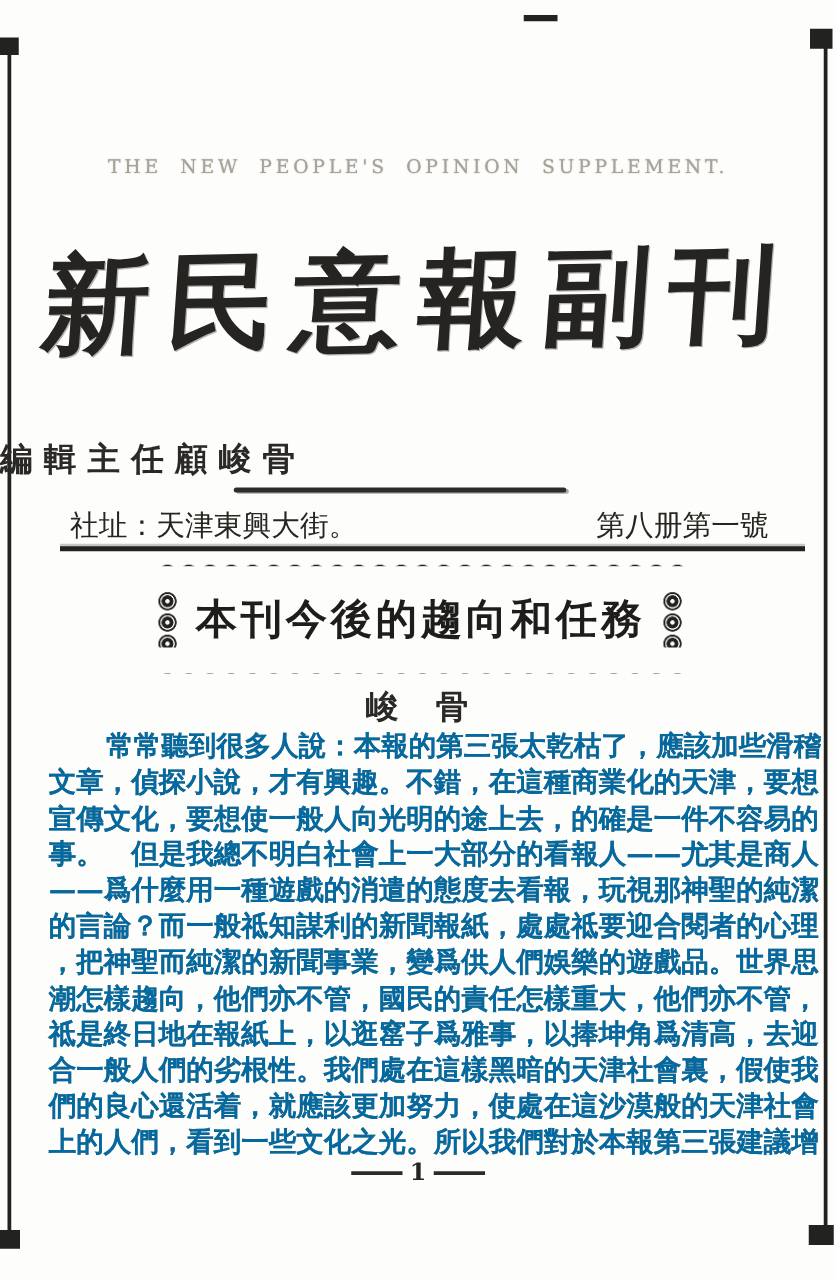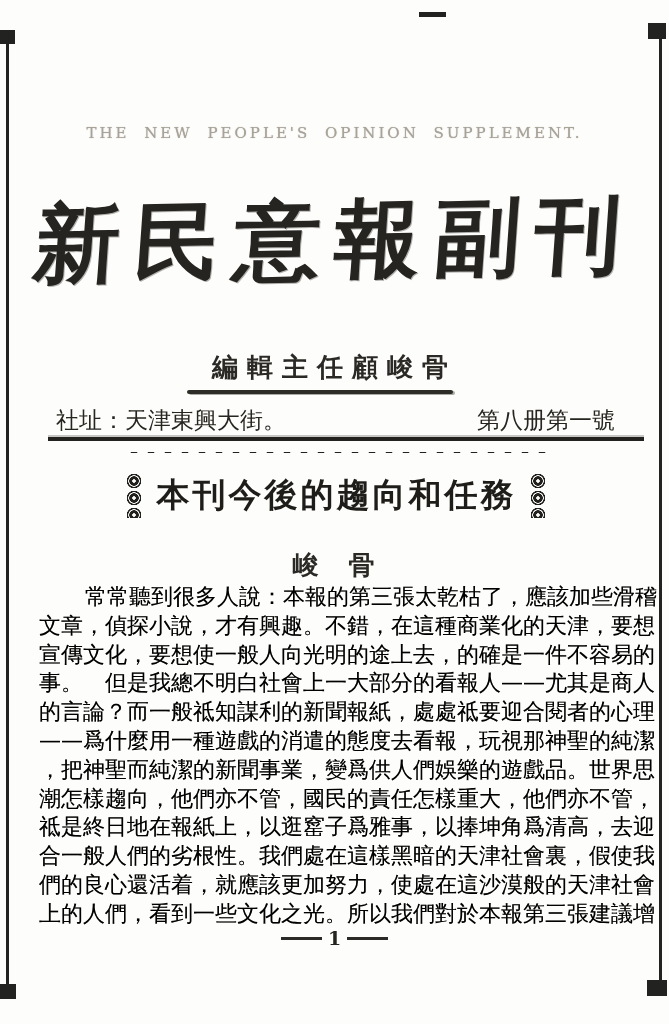--- a/index.html
+++ b/index.html
@@ -38,21 +38,21 @@
     letter-spacing: 14px;
     color: #262420;
     transform: skewX(-5deg) rotate(-1deg);
     text-shadow: 1px 1px 0 rgba(40,38,34,.35);
     white-space: nowrap;
   }
 
   .editor-line {
     position: absolute;
     top: 350px; left: 0; right: 0;
-    text-align: center;
+    text-align: left;
     font-size: 26px;
     font-weight: bold;
     letter-spacing: 9px;
     color: #2b2925;
     white-space: nowrap;
   }
   .editor-underline {
     position: absolute;
     top: 390px; left: 187px;
     width: 266px; height: 4px;
@@ -122,22 +122,22 @@
     font-weight: bold;
     letter-spacing: 2px;
     color: #2b2925;
   }
 
   .article-body {
     position: absolute;
     top: 583px; left: 39px;
     width: 592px;
     font-size: 22px;
-    font-weight: normal;
-    color: #000000;
+    font-weight: bold;
+    color: #0369a1;
     text-shadow: 0 0 .5px rgba(38,36,31,.55);
   }
   .body-line {
     height: 28.8px;
     line-height: 28.8px;
     text-align: justify;
     text-align-last: justify;
     white-space: nowrap;
   }
   .body-line.indent { padding-left: 46px; }
@@ -199,22 +199,22 @@
     <div class="orn-h"></div>
   </div>
 
   <div class="author-line">峻　骨</div>
 
   <div class="article-body">
     <div class="body-line indent">常常聽到很多人說：本報的第三張太乾枯了，應該加些滑稽</div>
     <div class="body-line">文章，偵探小說，才有興趣。不錯，在這種商業化的天津，要想</div>
     <div class="body-line">宣傳文化，要想使一般人向光明的途上去，的確是一件不容易的</div>
     <div class="body-line">事。　但是我總不明白社會上一大部分的看報人——尤其是商人</div>
+    <div class="body-line">——爲什麼用一種遊戲的消遣的態度去看報，玩視那神聖的純潔</div>
     <div class="body-line">的言論？而一般祗知謀利的新聞報紙，處處祗要迎合閱者的心理</div>
-    <div class="body-line">——爲什麼用一種遊戲的消遣的態度去看報，玩視那神聖的純潔</div>
     <div class="body-line">，把神聖而純潔的新聞事業，變爲供人們娛樂的遊戲品。世界思</div>
     <div class="body-line">潮怎樣趨向，他們亦不管，國民的責任怎樣重大，他們亦不管，</div>
     <div class="body-line">祗是終日地在報紙上，以逛窰子爲雅事，以捧坤角爲清高，去迎</div>
     <div class="body-line">合一般人們的劣根性。我們處在這樣黑暗的天津社會裏，假使我</div>
     <div class="body-line">們的良心還活着，就應該更加努力，使處在這沙漠般的天津社會</div>
     <div class="body-line">上的人們，看到一些文化之光。所以我們對於本報第三張建議增</div>
   </div>
 
   <div class="footer">
     <div class="footer-dash"></div>

